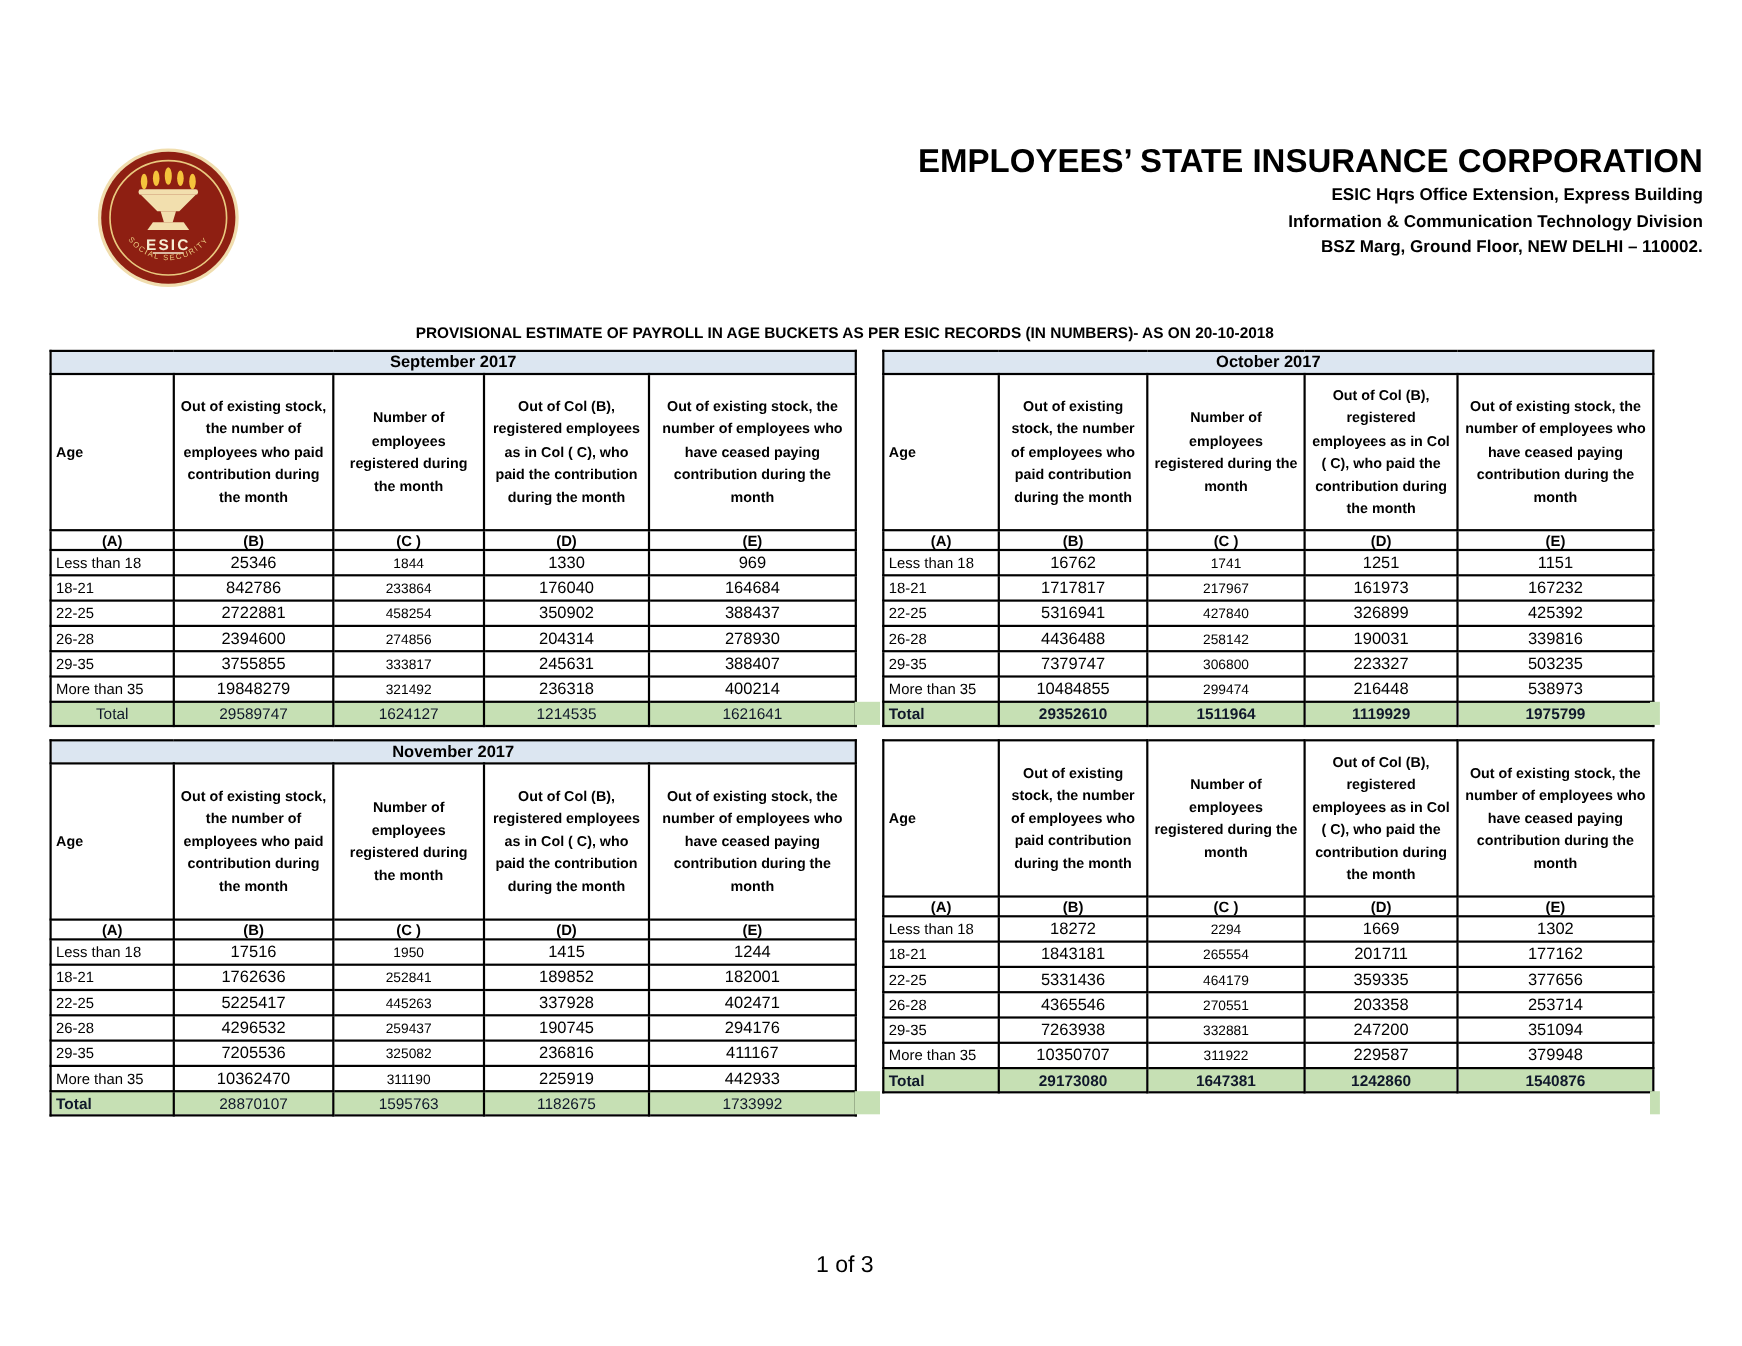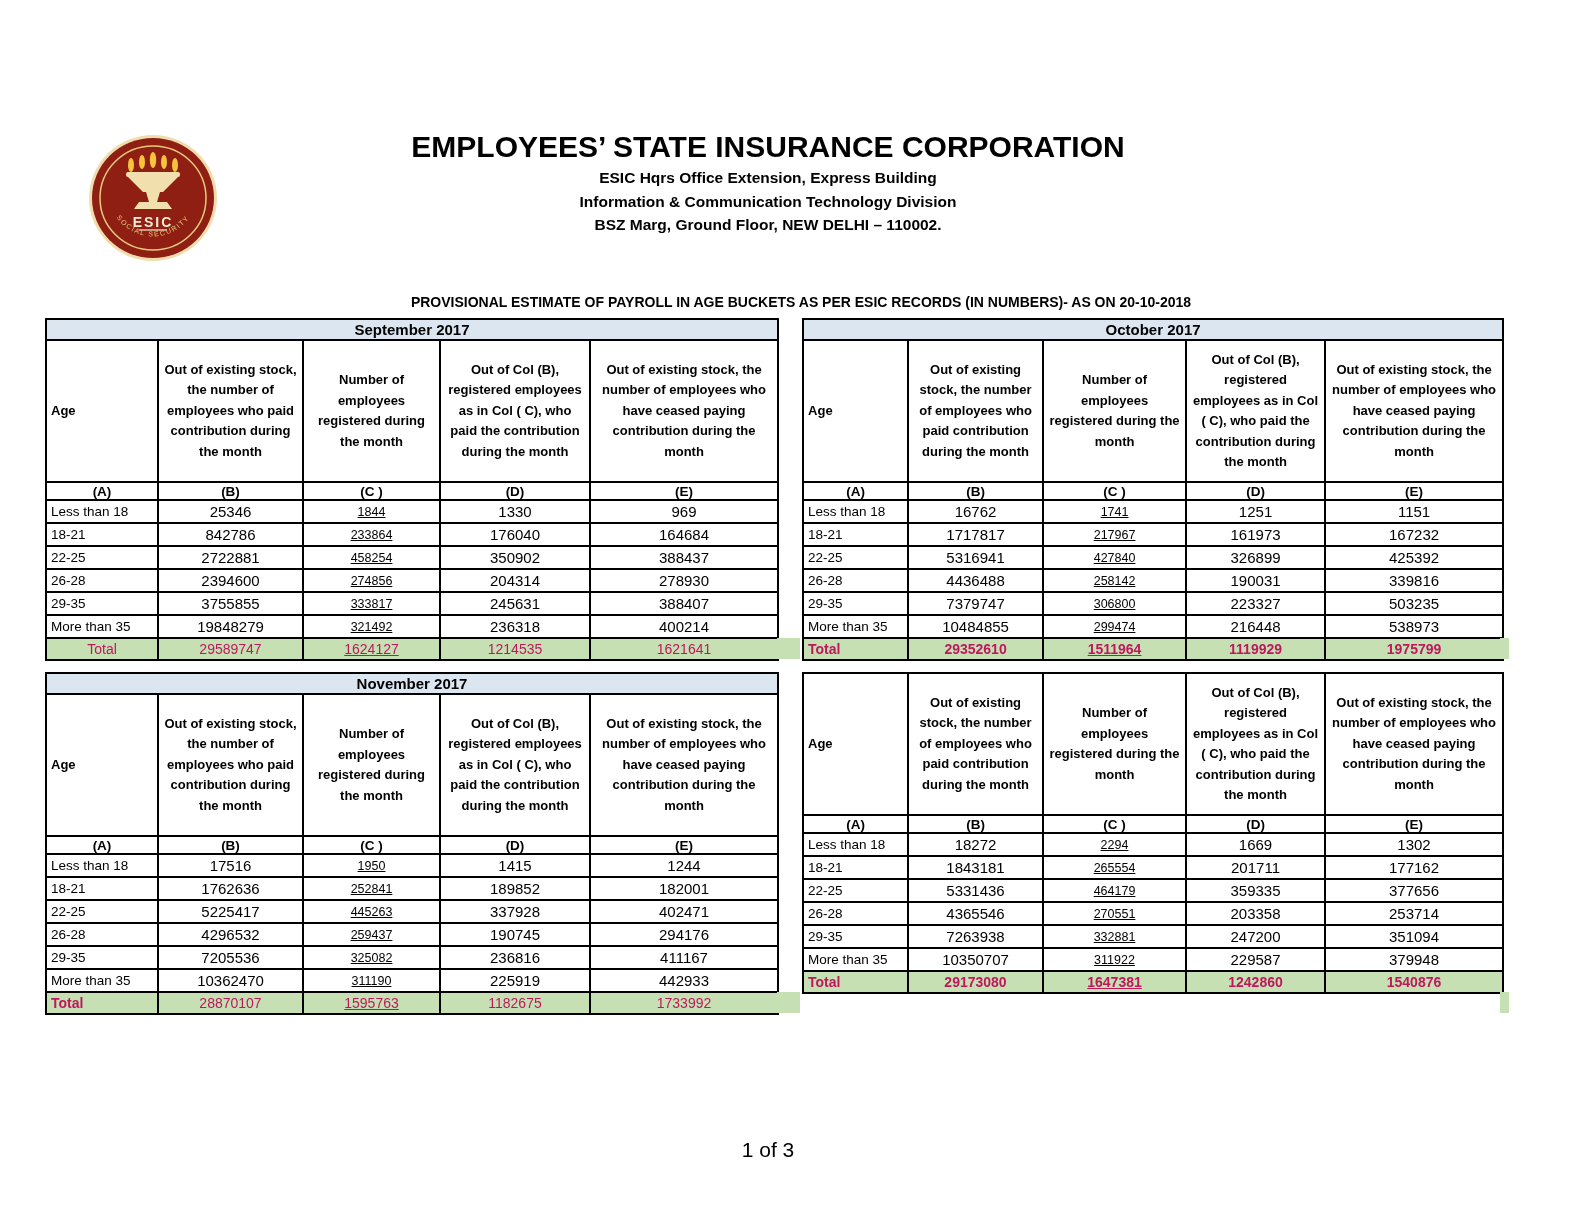--- a/index.html
+++ b/index.html
@@ -2,26 +2,26 @@
 <html><head>
 <meta charset="utf-8">
 <style>
   html,body{margin:0;padding:0;}
   body{
     width:1584px;height:1224px;position:relative;background:#ffffff;
     font-family:"Liberation Sans", sans-serif;color:#000;overflow:hidden;
   }
   
   .logo-wrap{position:absolute;left:86px;top:132px;width:134px;height:134px;}
-  .head{position:absolute;left:0;top:128px;width:1536px;text-align:center;}
+  .head{position:absolute;left:12px;top:128px;width:1536px;text-align:right;}
   .org-title{font-size:30px;font-weight:bold;line-height:38px;}
   .org-sub{font-size:15.5px;font-weight:bold;line-height:23.5px;}
   .report-title{
     position:absolute;left:0;top:294px;width:1536px;text-align:center;
-    font-size:14px;font-weight:bold;margin-left:33px;
+    font-size:14px;font-weight:bold;
   }
   
   .pair{position:absolute;left:45px;display:flex;gap:23px;}
   .pair1{top:318px;}
   .pair2{top:672px;}
   table.dtable{border-collapse:collapse;table-layout:fixed;}
   .tbl-left table{width:732px;}
   .tbl-right table{width:700px;}
   .dtable th,.dtable td{border:2px solid #000;overflow:hidden;}
   .month-bar{
@@ -29,22 +29,22 @@
     text-align:center;padding:0;
   }
   .colhdr{
     height:140px;font-size:13px;font-weight:bold;text-align:center;
     vertical-align:middle;line-height:20.5px;padding:0 4px;
   }
   .agehdr{text-align:left;padding-left:4px;border-radius:12px;}
   .letter{height:16px;font-size:13.5px;font-weight:bold;text-align:center;padding:0;}
   .age{font-size:13.5px;text-align:left;height:21px;padding:0 0 0 4px;}
   .val{font-size:15px;text-align:center;height:21px;padding:0 2px;}
-  .val-c{font-size:12.5px;text-decoration:underline;}
-  .tot{background:#c6e0b4;color:#be185d;height:20px;}
+  .val-c{font-size:12.5px;}
+  .tot{background:#c6e0b4;color:#0f172a;height:20px;}
   .tot-val{font-size:14px;text-align:center;padding:0 2px;}
   .tc{text-align:center;font-size:14px;padding:0 2px;}
   .tl{text-align:left;font-size:14px;padding:0 0 0 4px;}
   .b{font-weight:bold;}
   
   .strip{position:absolute;bottom:2px;height:21px;background:#c6e0b4;}
   .strip-gap{left:732px;width:23px;}
   .strip-overhang{left:1455px;width:9px;}
   
   .footer{position:absolute;left:0;top:1138px;width:1536px;text-align:center;font-size:21px;}

